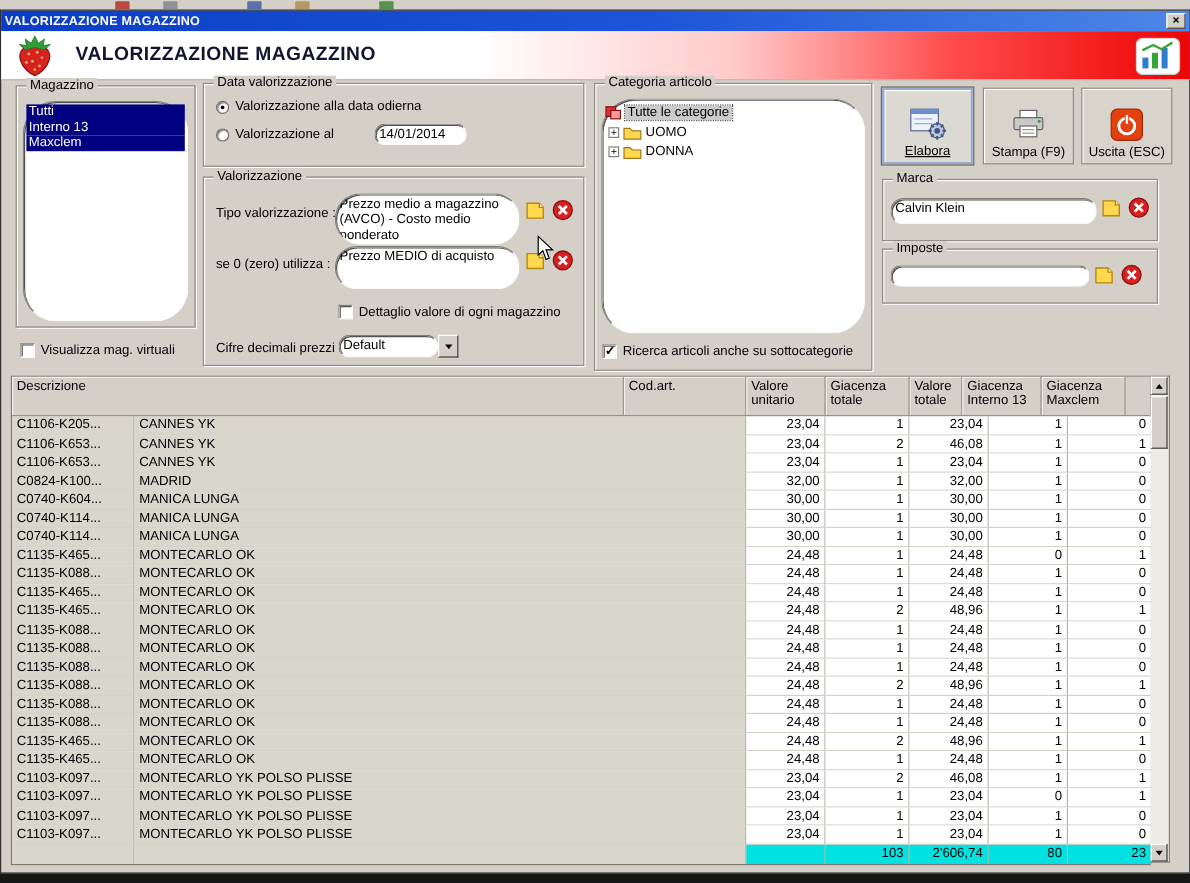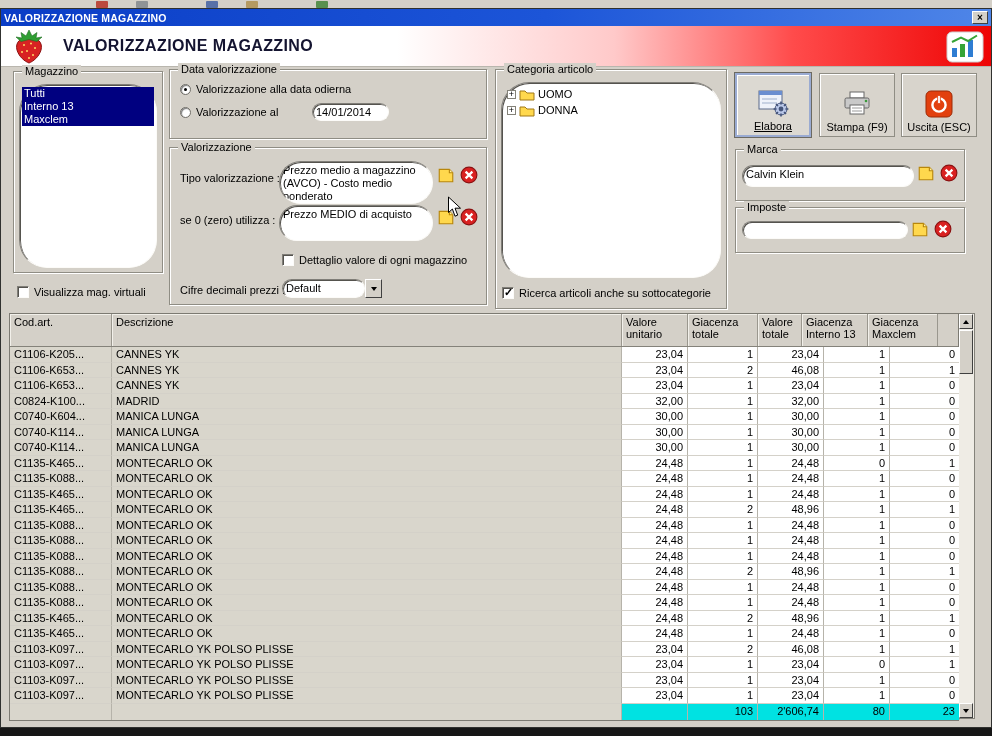--- a/index.html
+++ b/index.html
@@ -257,20 +257,27 @@
         <span class="dd-btn">
             <span class="tri-dn"></span>
           </span>
       </div>
     </div>
 
     <div class="group g-cat">
       <span class="gcap">Categoria articolo</span>
       <div class="tree">
         <div class="tree-row">
+          <svg width="14" height="14" viewBox="0 0 14 14">
+            <rect x="1" y="2" width="8" height="8" fill="#e03030" stroke="#801010"></rect>
+            <rect x="5" y="5" width="8" height="7" fill="#ff9a9a" stroke="#801010"></rect>
+          </svg>
+          <span class="tree-label selected">Tutte le categorie</span>
+        </div>
+        <div class="tree-row">
           <span class="expander">+</span>
           <svg width="16" height="13" viewBox="0 0 16 13">
             <path d="M1 3 h5 l2 2 h7 v7 h-14 z" fill="#ffd84d" stroke="#a07818"></path>
           </svg>
           <span class="tree-label">UOMO</span>
         </div>
         <div class="tree-row">
           <span class="expander">+</span>
           <svg width="16" height="13" viewBox="0 0 16 13">
             <path d="M1 3 h5 l2 2 h7 v7 h-14 z" fill="#ffd84d" stroke="#a07818"></path>
@@ -345,22 +352,22 @@
       <span class="ibtn imposte-clear">
         <svg width="18" height="18" viewBox="0 0 16 16">
           <circle cx="8" cy="8" r="7" fill="#d92121" stroke="#8a1010"></circle>
           <path d="M5 5 L11 11 M11 5 L5 11" stroke="#fff" stroke-width="2"></path>
         </svg>
       </span>
     </div>
 
     <div class="grid">
       <div class="grid-header" id="grid-header">
+          <div class="hcell" style="width: 510px;">Descrizione</div>
           <div class="hcell" style="width: 102px;">Cod.art.</div>
-          <div class="hcell" style="width: 510px;">Descrizione</div>
           <div class="hcell" style="width: 66px;">Valore unitario</div>
           <div class="hcell" style="width: 70px;">Giacenza totale</div>
           <div class="hcell" style="width: 44px;">Valore totale</div>
           <div class="hcell" style="width: 66px;">Giacenza Interno 13</div>
           <div class="hcell" style="width: 70px;">Giacenza Maxclem</div>
         </div>
       <div id="grid-body">
           <div class="grow">
             <div class="gcell beige" style="width: 102px;">C1106-K205...</div>
             <div class="gcell beige" style="width: 510px;">CANNES YK</div>

